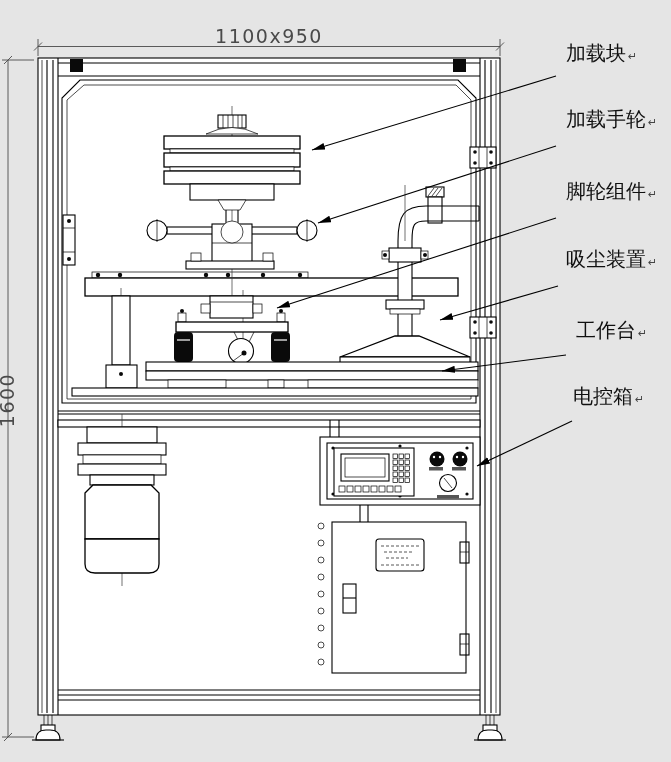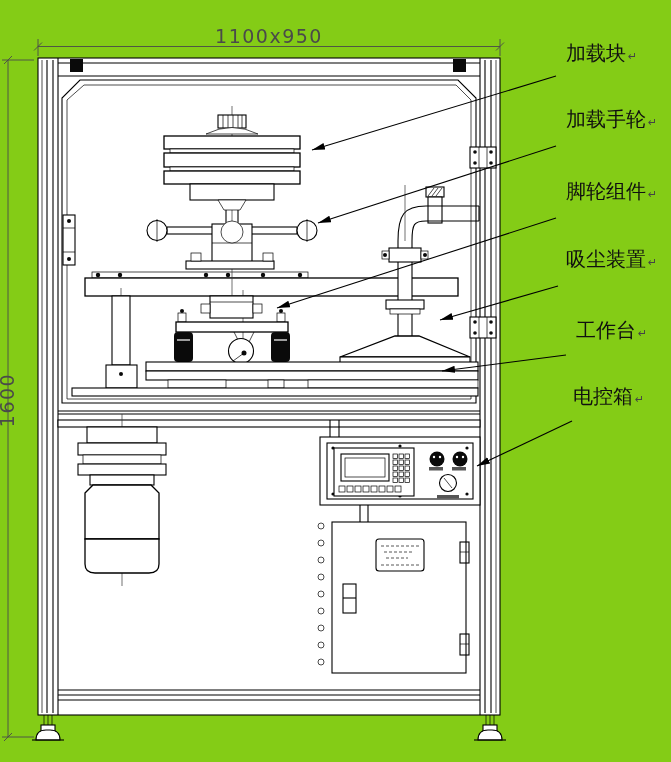--- a/index.html
+++ b/index.html
@@ -1,16 +1,16 @@
 <!DOCTYPE html>
 <html><head>
 <meta charset="utf-8">
 <style>
   html,body{margin:0;padding:0;background:#fff;}
-  .stage{position:relative;width:671px;height:762px;background:#84cc16;overflow:hidden;
+  .stage{position:relative;width:671px;height:762px;background:#e5e5e5;overflow:hidden;
          font-family:"Liberation Sans",sans-serif;}
   svg{position:absolute;left:0;top:0;}
   
   .ln   {stroke:#000;fill:none;stroke-width:1.1;}
   .thin {stroke:#000;fill:none;stroke-width:0.7;}
   .wf   {fill:#fff;stroke:#000;stroke-width:1.1;}
   .wf13 {fill:#fff;stroke:#000;stroke-width:1.3;}
   .wft  {fill:#fff;stroke:#000;stroke-width:0.7;}
   .blk  {fill:#0a0a0a;stroke:none;}
   .cl   {stroke:#333;stroke-width:0.7;fill:none;}

